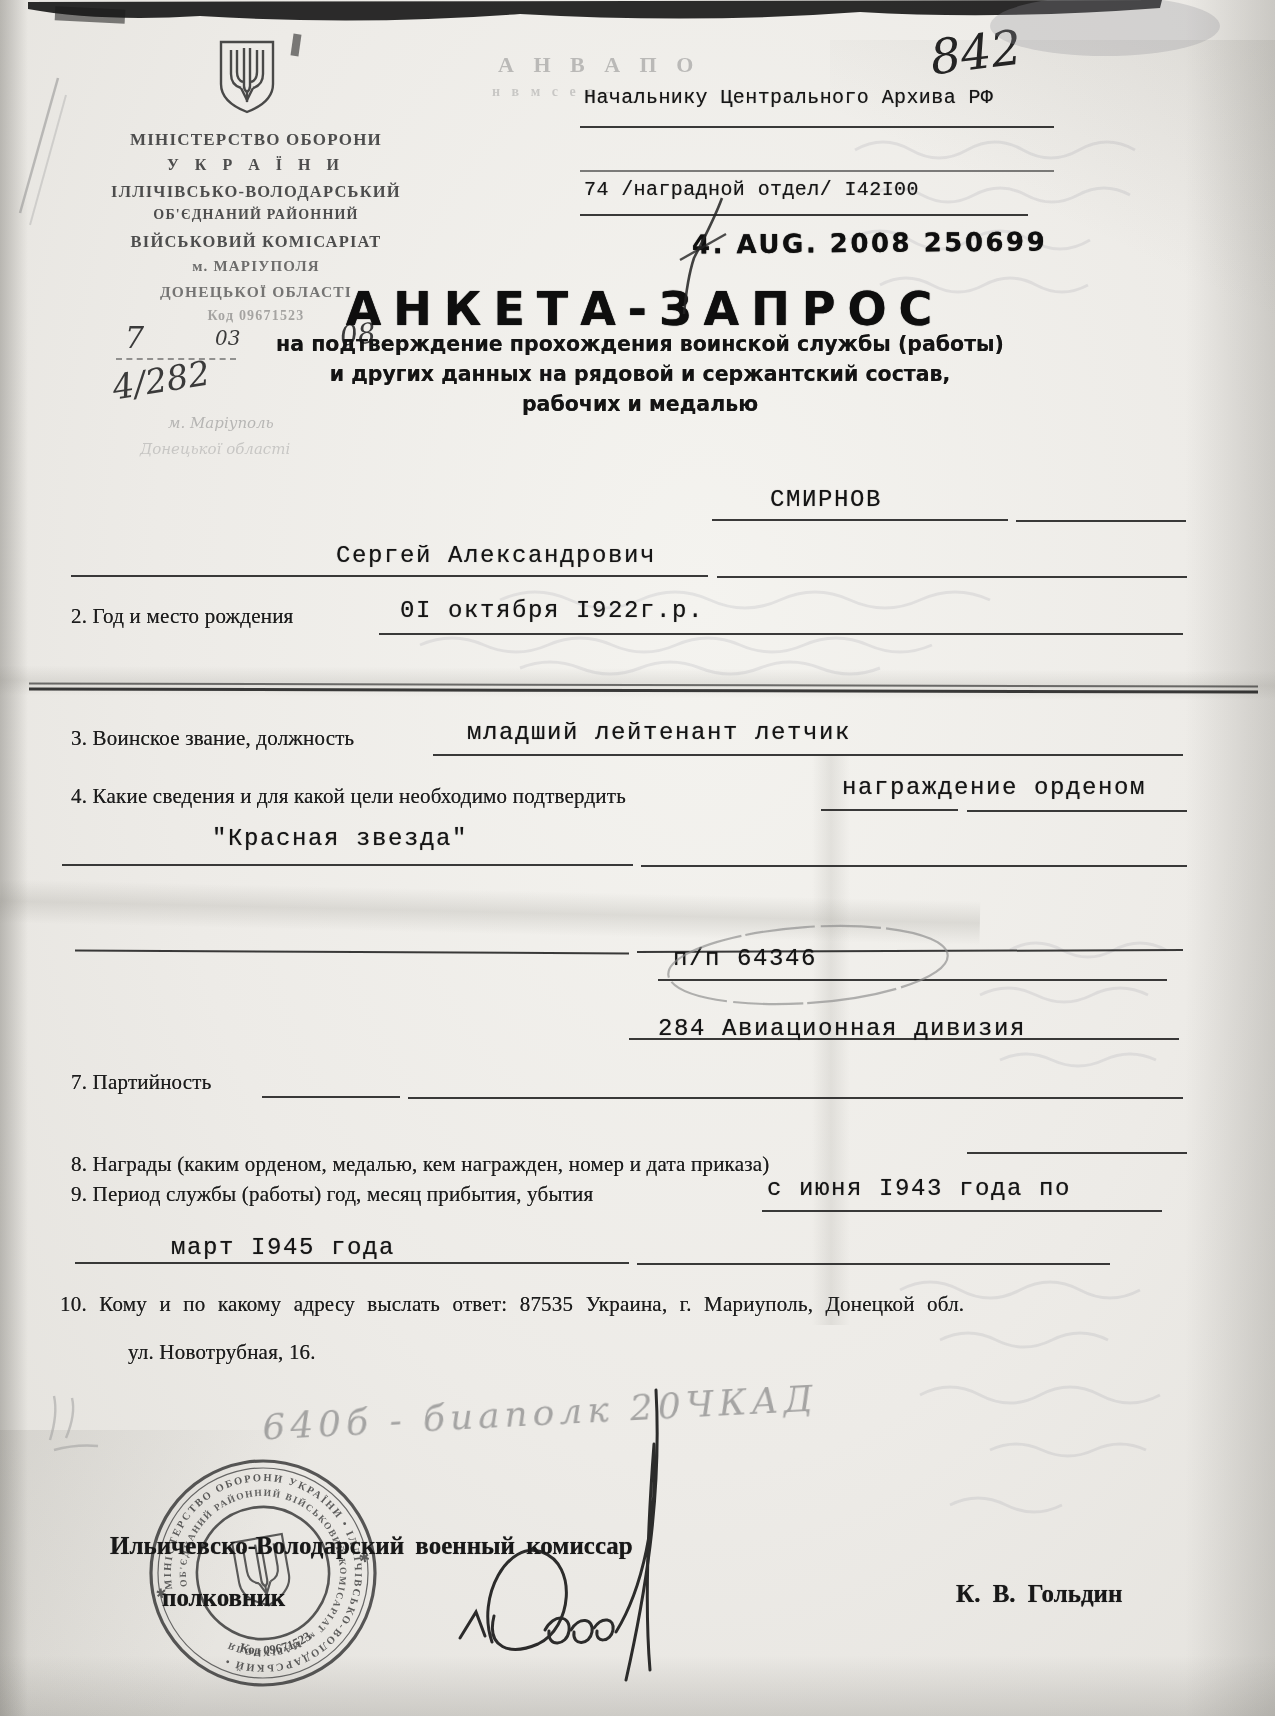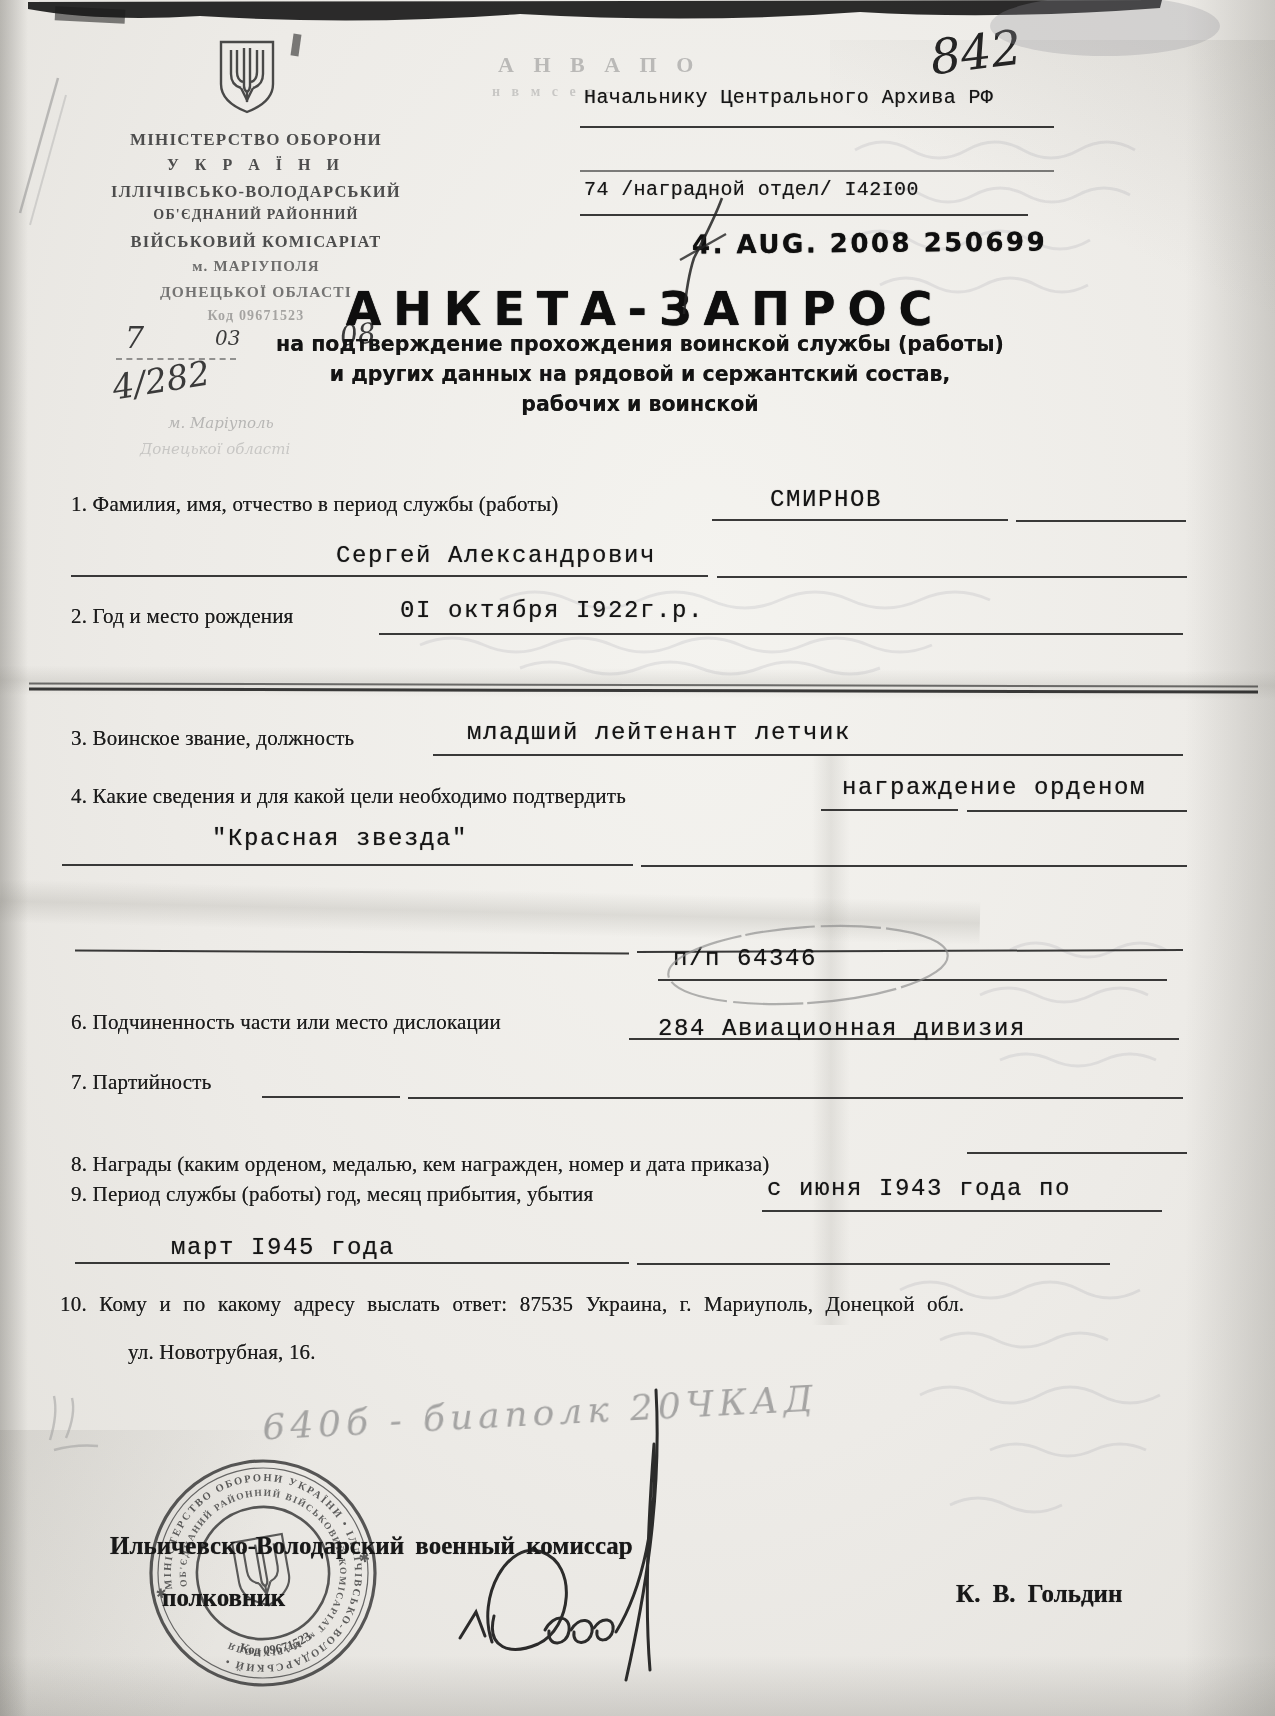--- a/index.html
+++ b/index.html
@@ -122,23 +122,22 @@
 
   <div class="datestamp z2" style="left:692px;top:228px;transform:rotate(-.5deg);">4. AUG. 2008  250699</div>
   <svg style="left:660px;top:190px;z-index:4;" width="90" height="130" viewBox="0 0 90 130">
     <path d="M62,8 C54,30 42,52 34,68 M34,68 C30,80 26,102 24,124" stroke="#222" stroke-width="2.6" fill="none" opacity=".85"></path>
     <path d="M20,70 L66,44" stroke="#222" stroke-width="2.4" fill="none" opacity=".8"></path>
   </svg>
 
   <div class="title z2" style="left:0;top:282px;width:1290px;text-align:center;">АНКЕТА-ЗАПРОС</div>
   <div class="sub z2" style="left:140px;top:332px;width:1000px;">на подтверждение прохождения воинской службы (работы)</div>
   <div class="sub z2" style="left:140px;top:362px;width:1000px;">и других данных на рядовой и сержантский состав,</div>
-  <div class="sub z2" style="left:140px;top:392px;width:1000px;">рабочих и воинской</div>
-
-  <div class="lbl z2" style="left:71px;top:492px;">1.  Фамилия, имя, отчество в период службы (работы)</div>
+  <div class="sub z2" style="left:140px;top:392px;width:1000px;">рабочих и медалью</div>
+
   <div class="tw z2" style="left:770px;top:486px;">СМИРНОВ</div>
   <div class="rule" style="left:712px;top:519px;width:296px;"></div>
   <div class="rule" style="left:1016px;top:520px;width:170px;"></div>
   <div class="tw z2" style="left:336px;top:542px;">Сергей  Александрович</div>
   <div class="rule" style="left:71px;top:575px;width:637px;"></div>
   <div class="rule" style="left:717px;top:576px;width:470px;"></div>
 
   <div class="lbl z2" style="left:71px;top:604px;">2.  Год и место рождения</div>
   <div class="tw z2" style="left:400px;top:597px;">0I октября I922г.р.</div>
   <div class="rule" style="left:379px;top:633px;width:804px;"></div>
@@ -158,21 +157,20 @@
   <div class="rule" style="left:641px;top:865px;width:546px;"></div>
   <div class="rule" style="left:75px;top:951px;width:554px;transform:rotate(.3deg);"></div>
   <div class="rule" style="left:637px;top:950px;width:546px;transform:rotate(-.2deg);"></div>
 
   <div class="tw z2" style="left:673px;top:945px;">п/п  64346</div>
   <div class="rule" style="left:658px;top:979px;width:509px;"></div>
   <svg style="left:660px;top:915px;z-index:4;" width="300" height="100" viewBox="0 0 300 100">
     <ellipse cx="148" cy="50" rx="140" ry="38" stroke="#8b8b8b" stroke-width="2.2" fill="none" opacity=".65" transform="rotate(-4 148 50)" stroke-dasharray="60 5 90 4 70 6"></ellipse>
   </svg>
 
-  <div class="lbl z2" style="left:71px;top:1010px;">6.  Подчиненность части или место дислокации</div>
   <div class="tw z2" style="left:658px;top:975px;margin-top:40px;">284 Авиационная дивизия</div>
   <div class="rule" style="left:629px;top:1038px;width:550px;"></div>
 
   <div class="lbl z2" style="left:71px;top:1070px;">7.  Партийность</div>
   <div class="rule" style="left:262px;top:1096px;width:138px;"></div>
   <div class="rule" style="left:408px;top:1097px;width:775px;"></div>
 
   <div class="lbl z2" style="left:71px;top:1152px;">8.  Награды (каким орденом, медалью, кем награжден, номер и дата приказа)</div>
   <div class="rule" style="left:967px;top:1152px;width:220px;"></div>
 

